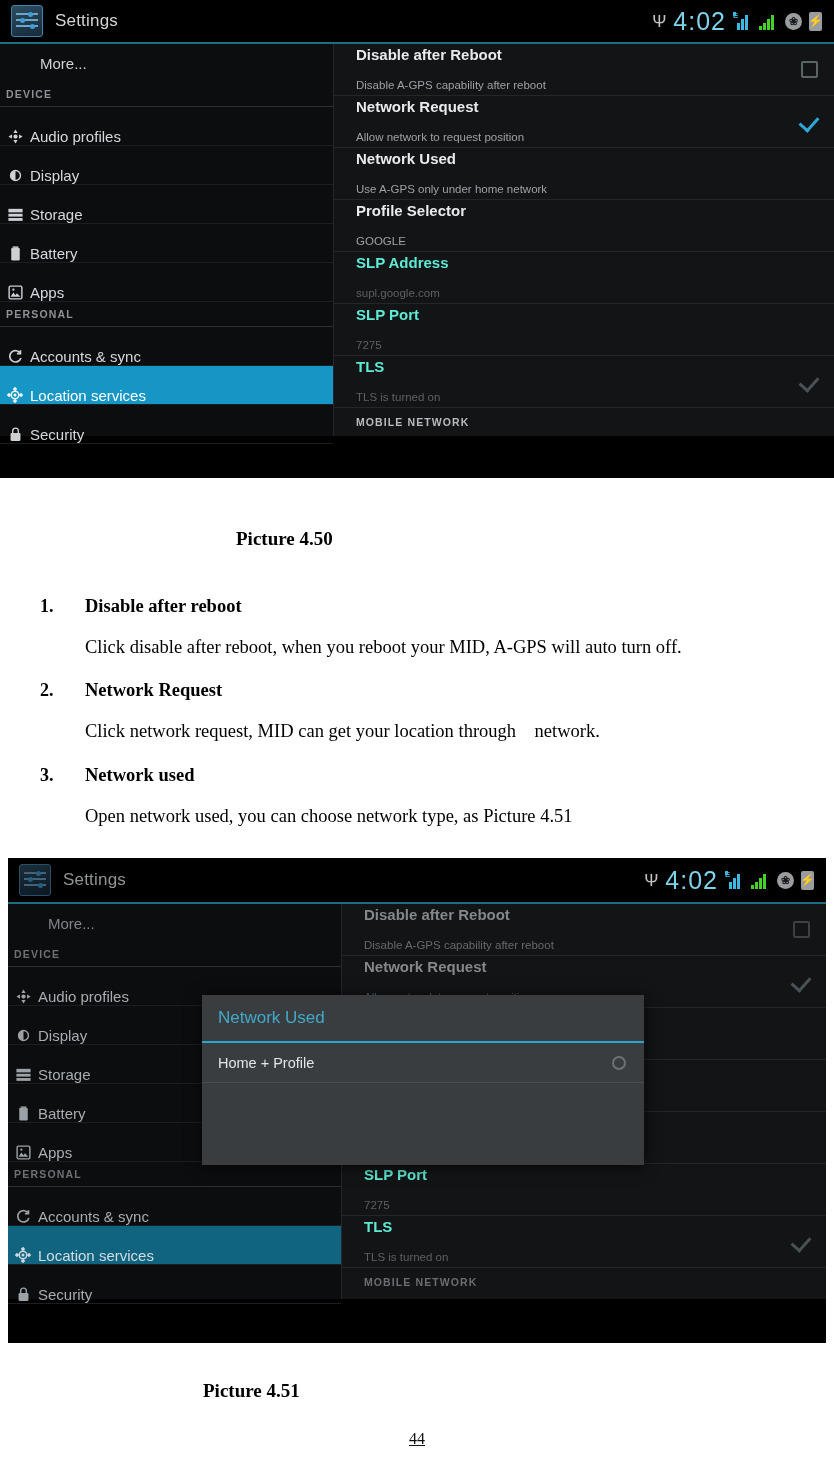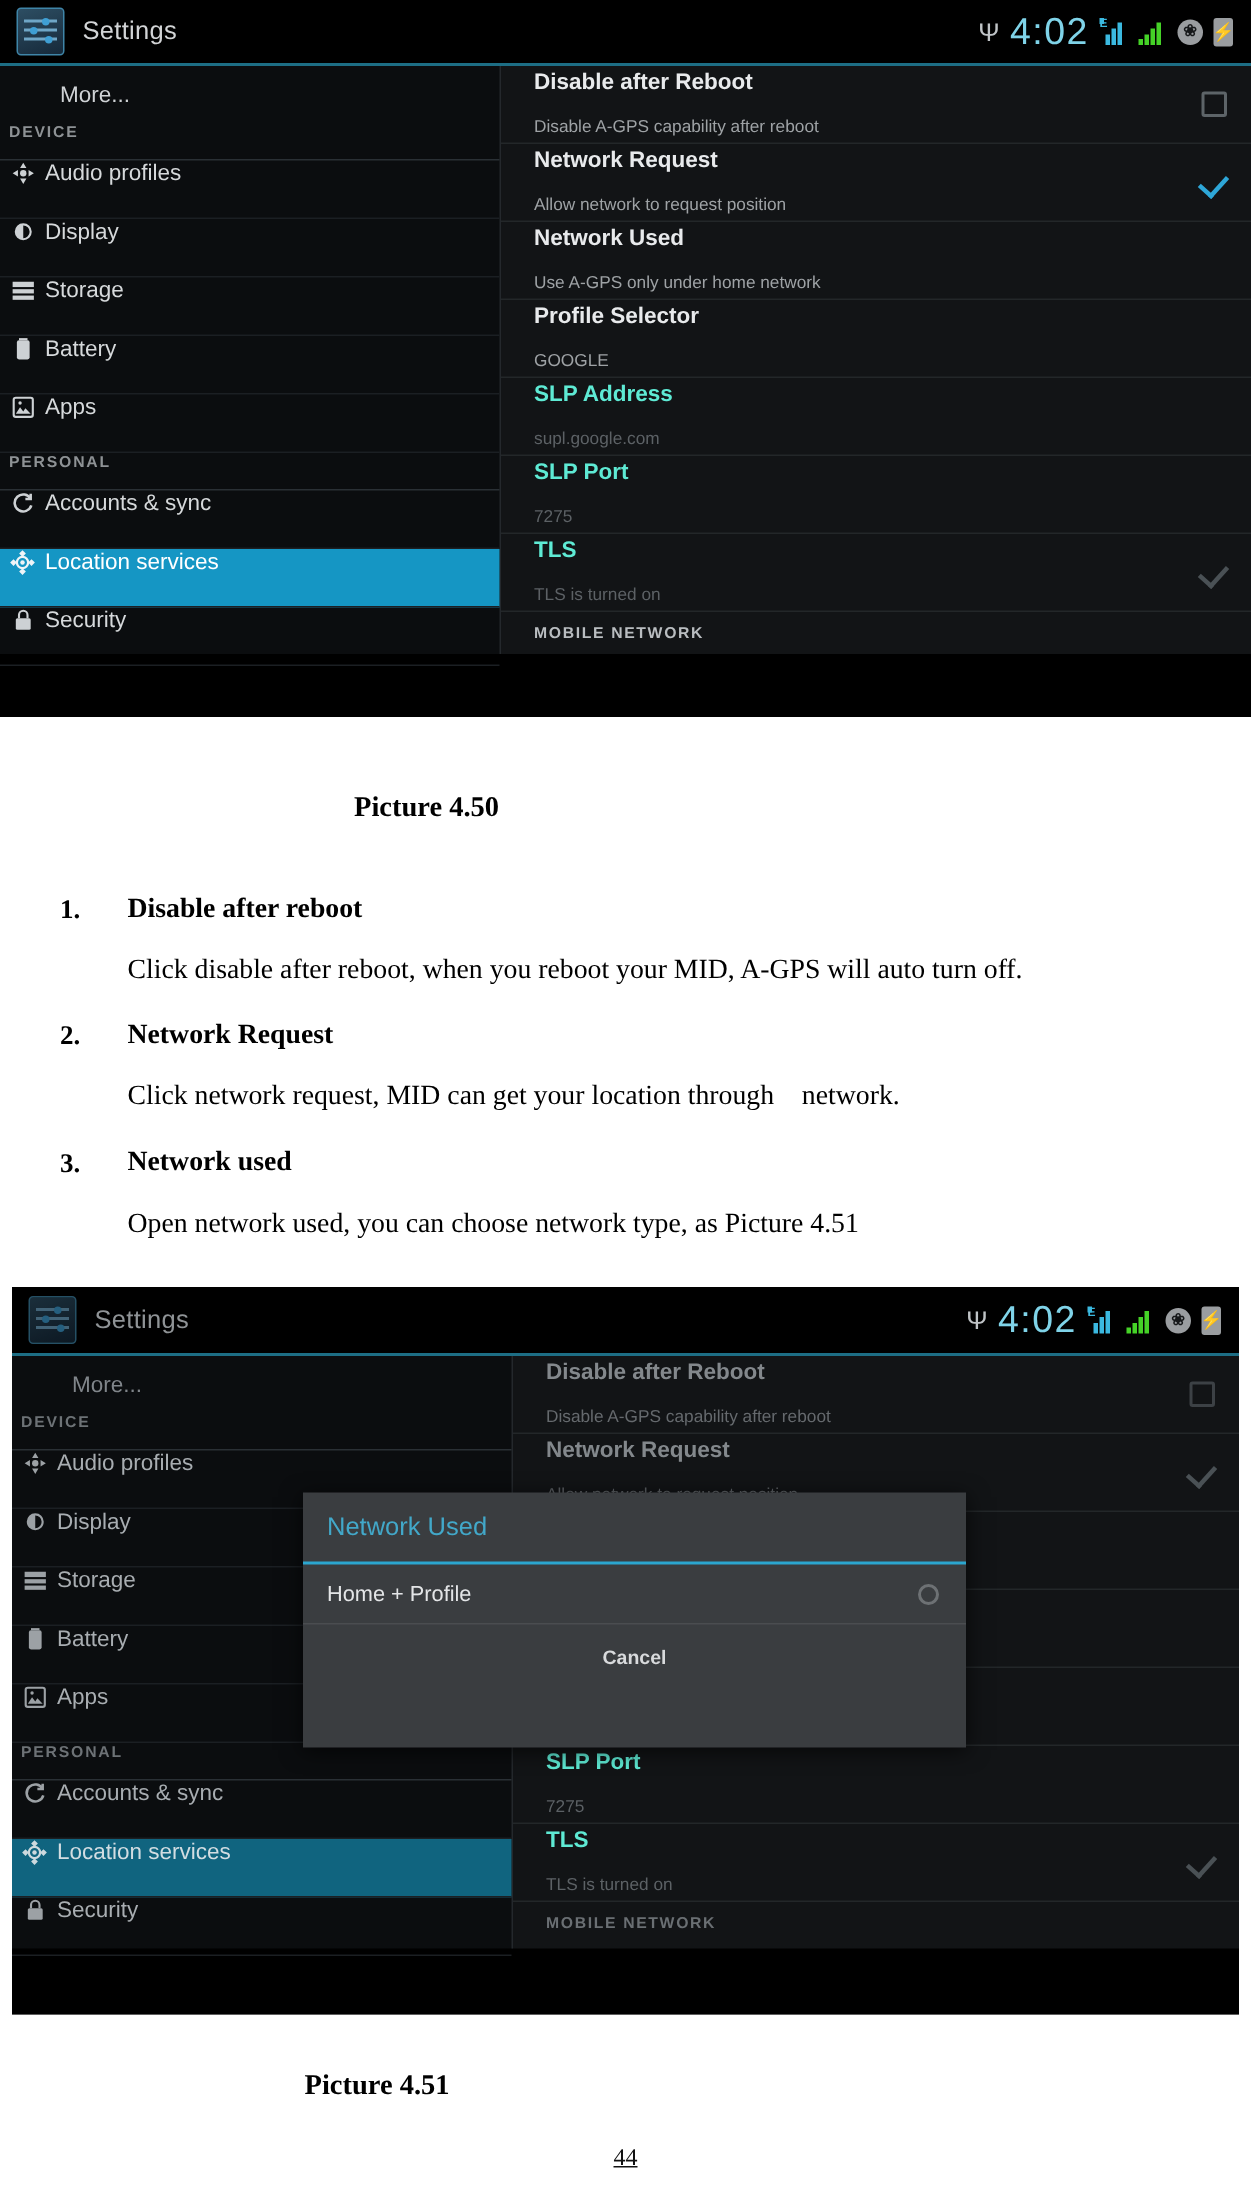--- a/index.html
+++ b/index.html
@@ -76,34 +76,34 @@
   .bt-icon{background:#9a9da0;border-radius:50%;width:17px;height:17px;font-size:11px;}
 
   .body-split{ display:flex; }
   .sidebar{
     background:#0b0d0f;
     border-right:1px solid #24282c;
     box-sizing:border-box;
     flex:none;
   }
   .side-row{
-    display:flex;align-items:flex-start;
+    display:flex;align-items:flex-end;
     border-bottom:1px solid #1b1f23;
     box-sizing:border-box;
     color:#d6d9db;
   }
   .side-row.sel{ background:#1596c4; }
   .side-ico{
     width:30px;flex:none;display:flex;align-items:center;justify-content:center;
     color:#cdd1d4;
   }
   .side-lbl{ font-size:15px;color:#d6d9db; }
   .side-hdr{
     font-size:10.5px;color:#8e9295;letter-spacing:1.2px;font-weight:bold;
-    display:flex;align-items:flex-start;padding-bottom:1px;
+    display:flex;align-items:center;padding-bottom:1px;
     border-bottom:1px solid #2a3035;box-sizing:border-box;
   }
   .side-more{
     display:flex;align-items:center;color:#cfd2d5;font-size:15px;box-sizing:border-box;
   }
 
   .content{
     flex:1;background:#121416;box-sizing:border-box;
   }
   .pref{
@@ -606,21 +606,18 @@
   <div class="navbar" style="height:44px;"></div>
 
   <div class="dlg" style="left:194px;top:137px;width:442px;height:170px;">
     <div class="dlg-title" style="height:48px;">
       <span>Network Used</span>
     </div>
     <div class="dlg-opt" style="height:40px;">
       <span class="lbl">Home + Profile</span>
       <span class="radio"></span>
     </div>
-    <div class="dlg-cancel" style="height:42px;">
-      <span>Cancel</span>
-    </div>
   </div>
 </div>
 
 <div class="caption" style="left:203px;top:1380px;">Picture 4.51</div>
 
 <div class="pageno" style="left:0;top:1430px;text-decoration:underline;">44</div>
 
 </body></html>

